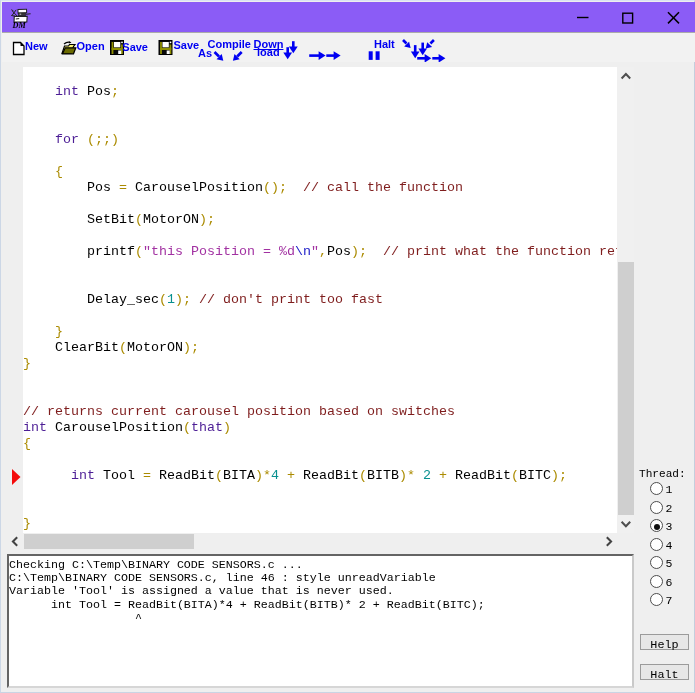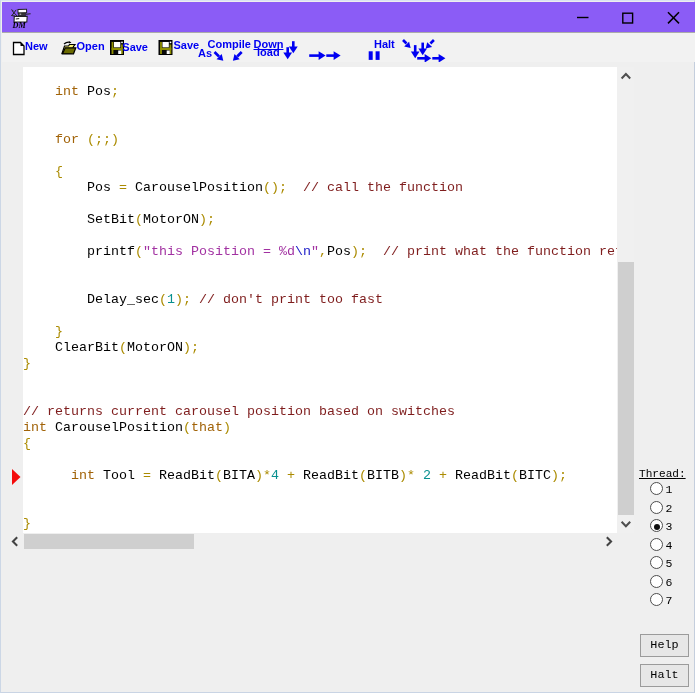--- a/index.html
+++ b/index.html
@@ -7,36 +7,36 @@
 #win{position:absolute;left:0;top:0;width:695px;height:693px;background:#efefef;
   border-top:1px solid #d9e3f2;border-left:1px solid #ccd7e6;border-right:1px solid #c4cedd;border-bottom:1px solid #c9d4e4;box-sizing:border-box;}
 .abs{position:absolute;}
 #titlebar{position:absolute;left:1px;top:1px;width:693px;height:30px;background:#8b5cf6;}
 #titletext{position:absolute;left:28.5px;top:6.8px;font:12px "Liberation Sans",sans-serif;letter-spacing:-0.38px;color:#000;}
 #tbsep{position:absolute;left:1px;top:31px;width:693px;height:1px;background:#ababab;}
 #toolbar{position:absolute;left:1px;top:32px;width:693px;height:29px;background:#f2f2f2;}
 .tblbl{position:absolute;font:bold 11px "Liberation Sans",sans-serif;color:#0000f2;white-space:pre;line-height:8px;}
 #editor{position:absolute;left:22px;top:66px;width:594px;height:466px;background:#ffffff;overflow:hidden;}
 #code{position:absolute;left:0px;top:17px;margin:0;font:13.333px/16px "Liberation Mono",monospace;color:#000;white-space:pre;}
-.k{color:#a16207;}      
+.k{color:#4c1d95;}      
 .p{color:#ab8b00;}      
 .n{color:#089090;}      
 .s{color:#a232a2;}      
 .e{color:#2020c8;}      
 .c{color:#7f1d1d;}      
 #vsb{position:absolute;left:616px;top:66px;width:17px;height:466px;background:#f0f0f0;}
 #vthumb{position:absolute;left:617px;top:261px;width:16px;height:253px;background:#cfcfcf;}
 #hthumb{position:absolute;left:23px;top:533px;width:170px;height:15px;background:#cfcfcf;}
 #pane{position:absolute;left:6px;top:553px;width:627px;height:134px;background:#ffffff;box-sizing:border-box;
   border-top:2px solid #646464;border-left:2px solid #646464;border-right:2px solid #c9c9c9;border-bottom:2px solid #d6d6d6;}
 #panetext{position:absolute;left:0px;top:2.5px;margin:0;font:11.667px/13.4px "Liberation Mono",monospace;color:#000;white-space:pre;}
 .threadlbl{position:absolute;font:11.1px "Liberation Mono",monospace;color:#000;}
 .radio{position:absolute;width:11px;height:11px;border:1.4px solid #4e4e4e;border-radius:50%;background:#fff;box-sizing:content-box;}
 .radiodot{position:absolute;width:6px;height:6px;border-radius:50%;background:#111;left:3.7px;top:3.7px;}
-.btn{position:absolute;left:639px;width:49px;height:23px;background:#e7e7e7;border:1.5px solid #9b9b9b;box-sizing:border-box;
+.btn{position:absolute;left:639px;width:49px;height:16px;background:#e7e7e7;border:1.5px solid #9b9b9b;box-sizing:border-box;
   font:11.8px/20px "Liberation Mono",monospace;color:#000;text-align:center;}
 </style>
 </head>
 <body>
 <div id="win">
   <div id="titlebar">
     <svg class="abs" style="left:7px;top:4px" width="22" height="23" viewBox="0 0 22 23">
       <g stroke="#222" fill="none" stroke-width="1">
         <rect x="9" y="3.4" width="8.6" height="3.6" fill="#fff" transform="rotate(-2 13 5)"></rect>
         <rect x="9.6" y="7" width="6.8" height="2.8" fill="#3a3a3a" stroke-width="0.7"></rect>
@@ -171,21 +171,28 @@
   </svg>
   <svg class="abs" style="left:616px;top:515px" width="17" height="17" viewBox="0 0 17 17">
     <path d="M4.6 5.8 L8.9 10.3 L13.2 5.8" fill="none" stroke="#4e4e4e" stroke-width="2"></path>
   </svg>
   <svg class="abs" style="left:6px;top:533px" width="17" height="17" viewBox="0 0 17 17">
     <path d="M10.2 3.2 L5.9 7.5 L10.2 11.8" fill="none" stroke="#434343" stroke-width="2"></path>
   </svg>
   <svg class="abs" style="left:599px;top:533px" width="17" height="17" viewBox="0 0 17 17">
     <path d="M6.8 3.2 L11.1 7.5 L6.8 11.8" fill="none" stroke="#434343" stroke-width="2"></path>
   </svg>
-  <div class="threadlbl" style="left:638px;top:467px;text-decoration:underline;">Thread:</div>
+  <div id="pane">
+    <pre id="panetext">Checking C:\Temp\BINARY CODE SENSORS.c ...
+C:\Temp\BINARY CODE SENSORS.c, line 46 : style unreadVariable
+Variable 'Tool' is assigned a value that is never used.
+      int Tool = ReadBit(BITA)*4 + ReadBit(BITB)* 2 + ReadBit(BITC);
+                  ^</pre>
+  </div>
+  <div class="threadlbl" style="left:638px;top:467px;">Thread:</div>
   <div class="radio" style="left:648.6px;top:481.3px;"></div>
   <div class="threadlbl" style="left:664.5px;top:482.4px;font-size:11.5px;">1</div>
   <div class="radio" style="left:648.6px;top:499.8px;"></div>
   <div class="threadlbl" style="left:664.5px;top:500.9px;font-size:11.5px;">2</div>
   <div class="radio" style="left:648.6px;top:518.3px;">
       <div class="radiodot"></div>
     </div>
   <div class="threadlbl" style="left:664.5px;top:519.4px;font-size:11.5px;">3</div>
   <div class="radio" style="left:648.6px;top:536.8px;"></div>
   <div class="threadlbl" style="left:664.5px;top:537.9px;font-size:11.5px;">4</div>

